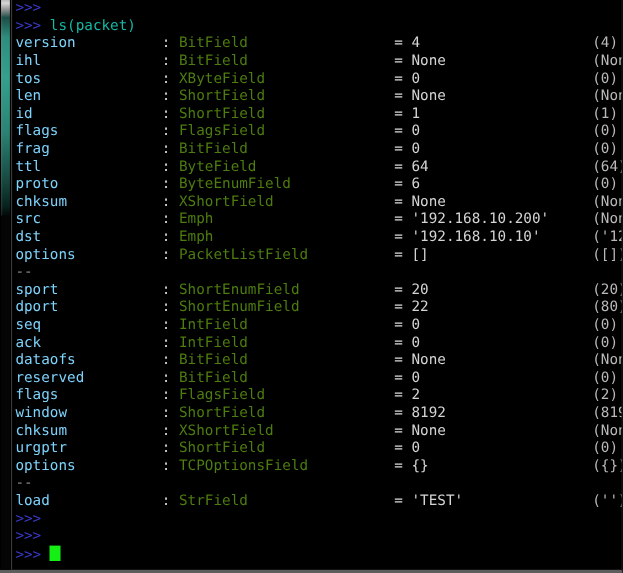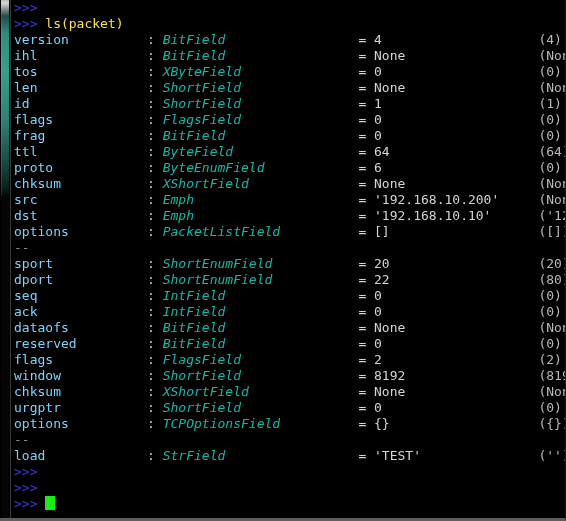--- a/index.html
+++ b/index.html
@@ -74,24 +74,24 @@
     font-size: 13px;
     line-height: 16px;
     white-space: pre;
     color: #d4d4d4;
   }
   .line {
     height: 16px;
     white-space: pre;
   }
   .prompt-sym  { color: #3b3bd0; }
-  .cmd-text    { color: #fde047; margin-top: 33px; }
+  .cmd-text    { color: #14b8a6; margin-top: 33px; }
   .fname       { color: #7dd3fc; }
   .colon       { color: #d4d4d4; }
-  .ftype       { color: #14b8a6; font-style: italic; }
+  .ftype       { color: #4d7c0f; }
   .eq          { color: #d4d4d4; }
   .fval        { color: #d4d4d4; }
   .fdef        { color: #b9b9b9; }
   .sep         { color: #8a8a8a; }
 
   
   .cursor {
     display: inline-block;
     width: 10px;
     height: 14px;

